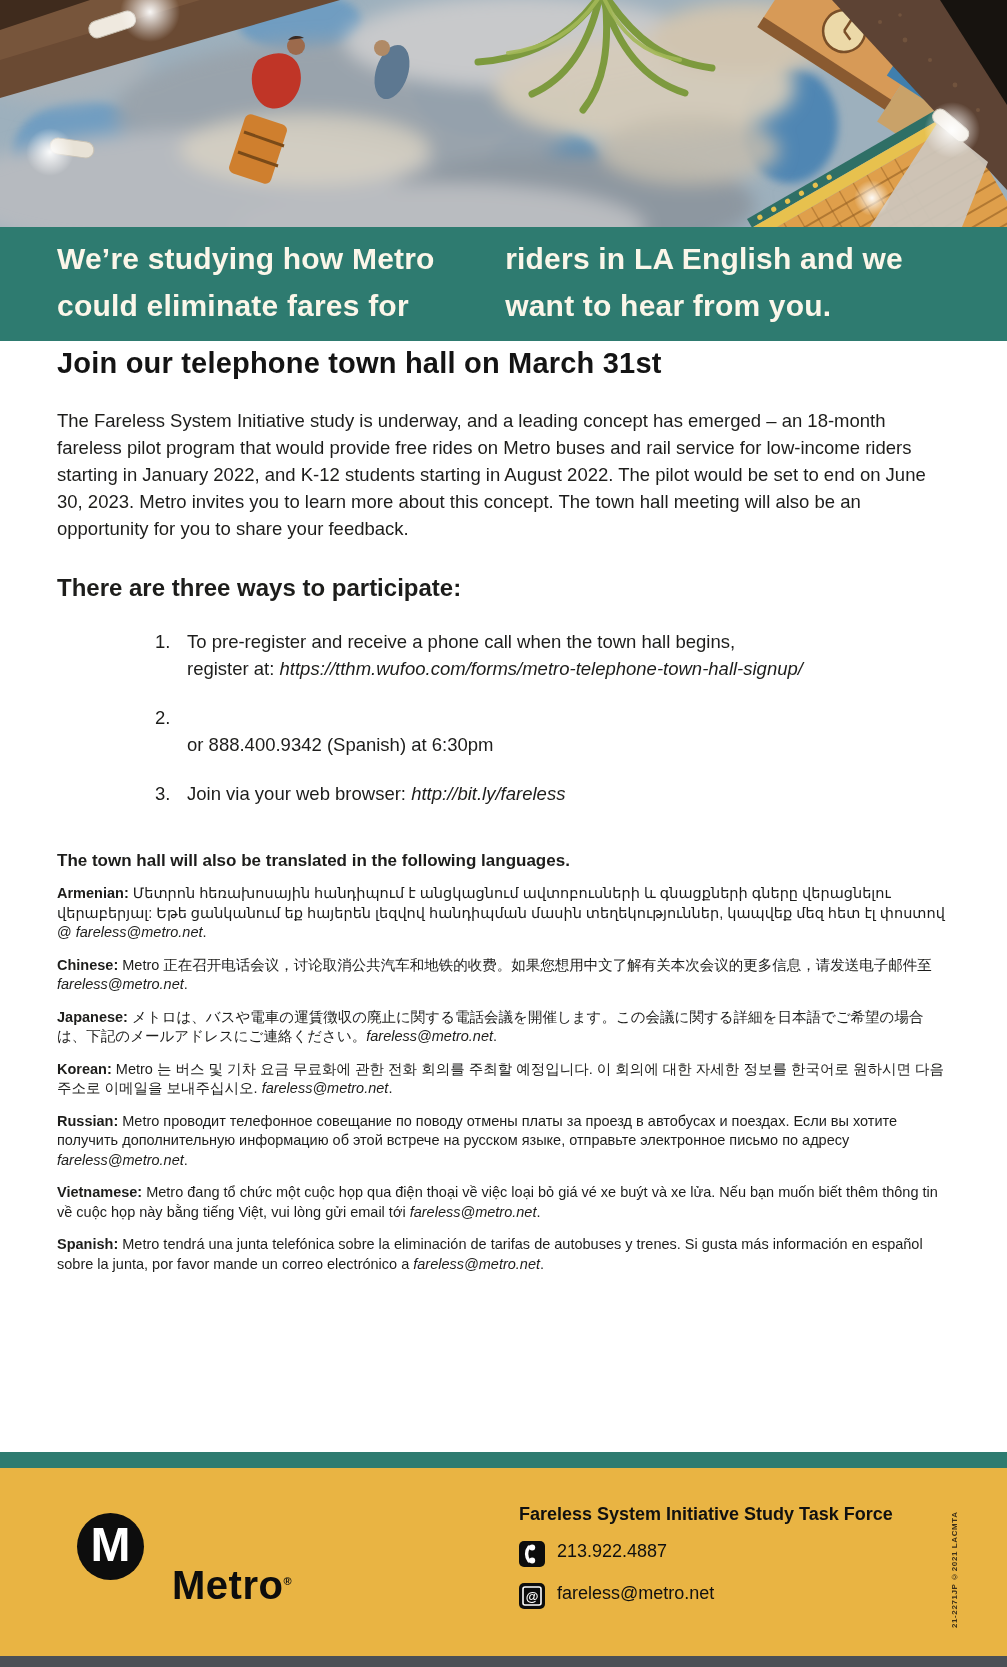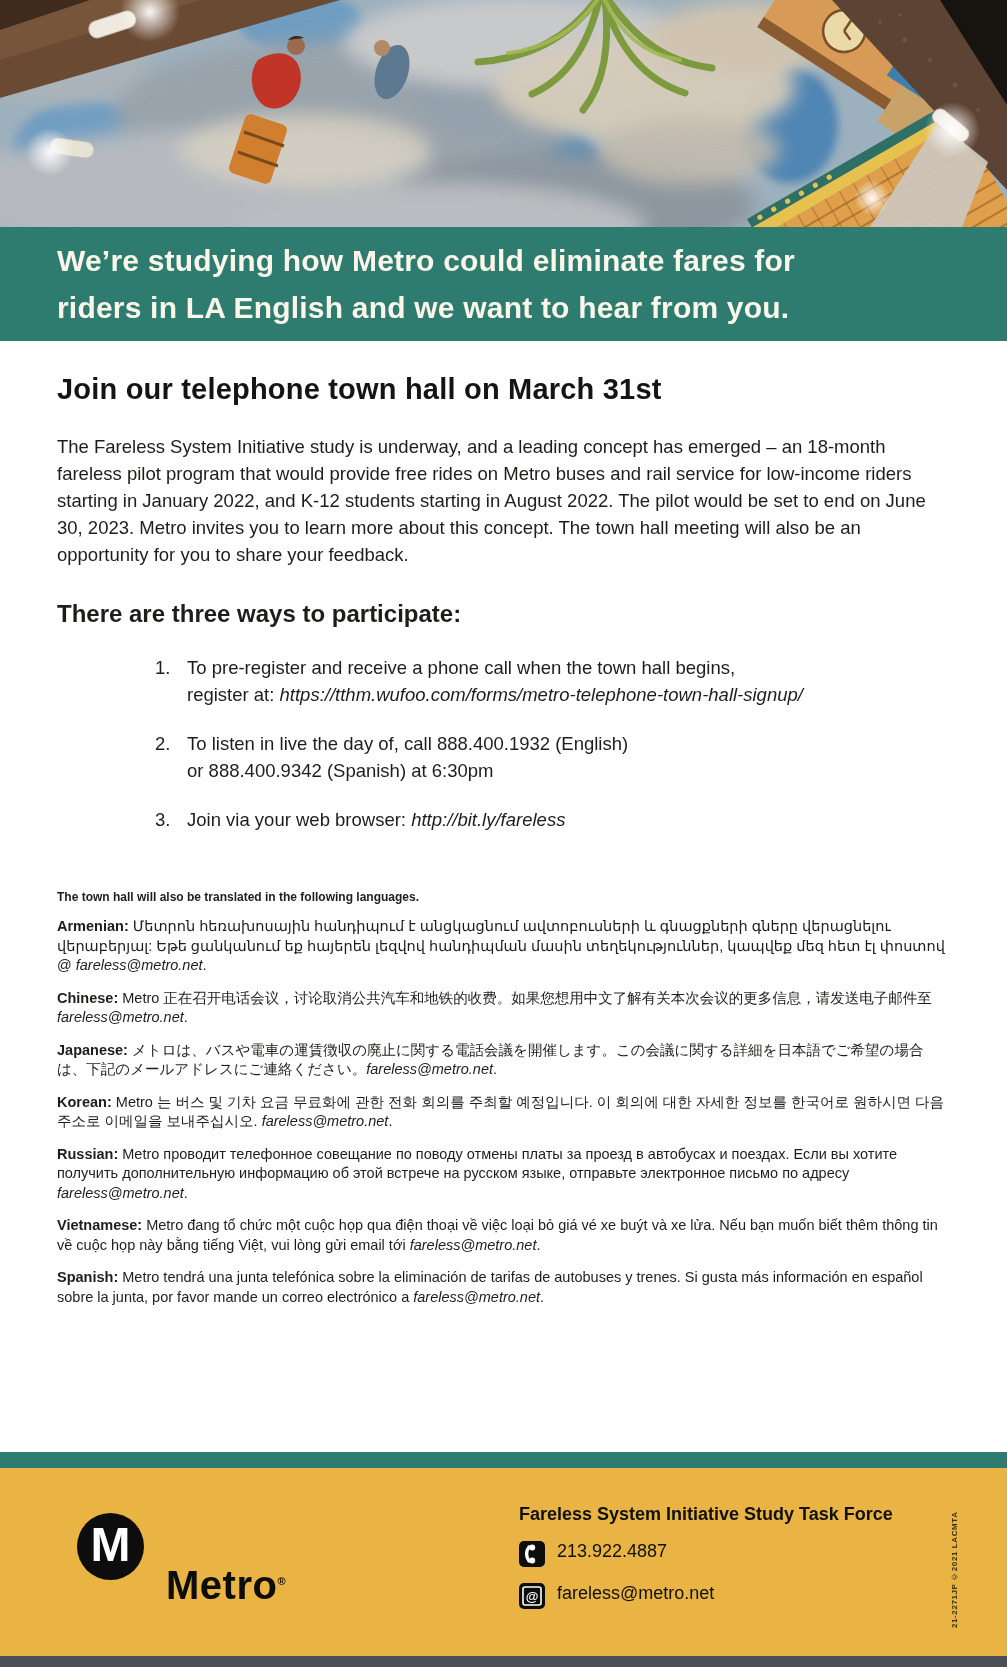--- a/index.html
+++ b/index.html
@@ -8,52 +8,52 @@
     width:1007px; height:1667px; position:relative; overflow:hidden;
     background:#ffffff; color:#1d1d1b;
     font-family:"Liberation Sans", sans-serif;
     margin:0 auto;
   }
   .hero { height:227px; overflow:hidden; position:relative; background:#9db0bd; }
   .hero svg { display:block; width:1007px; height:227px; }
 
   .banner {
     height:114px; background:#2E7B70; color:#FBF6E9;
-    display:flex; flex-direction:column; justify-content:center;
+    display:flex; justify-content:center;
     padding:8px 57px; font-weight:bold; font-size:30px; line-height:47px;
     letter-spacing:0.2px;
   }
 
   .content { padding:0 57px; height:1111px; overflow:hidden; }
-  .main-heading { margin-top:26px; font-size:29px; line-height:44px; font-weight:bold; color:#141414; letter-spacing:0.2px; }
+  .main-heading { font-size:29px; line-height:44px; font-weight:bold; color:#141414; letter-spacing:0.2px; }
   .intro { margin-top:22px; font-size:18.5px; line-height:27px; max-width:888px; }
 
   .ways-heading { margin-top:32px; font-size:24px; font-weight:bold; }
 
   .steps { margin-top:26px; padding-left:98px; list-style:none; }
   .step { display:flex; margin-bottom:22px; font-size:18.5px; line-height:27px; }
   .step .num { width:32px; flex:0 0 32px; }
   .step .link { font-style:italic; }
 
-  .langs-heading { margin-top:57px; font-size:12px; font-weight:bold; }
+  .langs-heading { margin-top:44px; font-size:17px; font-weight:bold; }
   .lang { margin-top:13px; font-size:14.5px; line-height:19.5px; max-width:895px; }
   .lang .label { font-weight:bold; }
   .lang .email { font-style:italic; }
 
   .teal-strip { height:16px; background:#2E7B70; }
 
   .footer { height:188px; background:#E9B443; position:relative; }
   .metro-logo-circle {
     position:absolute; left:77px; top:45px; width:67px; height:67px;
     background:#0d0d0d; border-radius:50%; color:#ffffff;
     display:flex; align-items:center; justify-content:center;
     font-weight:bold; font-size:48px; line-height:1; padding-bottom:4px;
   }
   .metro-wordmark {
-    position:absolute; left:166px; top:95px;
+    position:absolute; left:172px; top:95px;
     font-weight:bold; font-size:40px; color:#0d0d0d; letter-spacing:0.5px;
   }
   .metro-wordmark sup { font-size:11px; vertical-align:super; }
   .footer-right { position:absolute; left:519px; top:36px; width:400px; }
   .footer-title { font-size:18px; font-weight:bold; color:#101010; }
   .footer-row { display:flex; align-items:flex-start; margin-top:16px; }
   .footer-row .icon-box { width:26px; height:26px; flex:0 0 26px; margin-right:12px; }
   .footer-row .txt { font-size:18px; color:#101010; }
   .vertical-code {
     position:absolute; right:48px; top:30px; height:130px;
@@ -226,21 +226,21 @@
       <li class="step">
         <span class="num">1.</span>
         <span class="body">
           <span>To pre-register and receive a phone call when the town hall begins,</span><br>
           <span>register at: </span><span class="link">https://tthm.wufoo.com/forms/metro-telephone-town-hall-signup/</span>
         </span>
       </li>
       <li class="step">
         <span class="num">2.</span>
         <span class="body">
-          <span>To listen in live the day of, call 888.400.1932 (English)</span><br>
+          <br>
           <span>or 888.400.9342 (Spanish) at 6:30pm</span>
         </span>
       </li>
       <li class="step">
         <span class="num">3.</span>
         <span class="body">
           <span>Join via your web browser: </span><span class="link">http://bit.ly/fareless</span>
         </span>
       </li>
     </ol>

